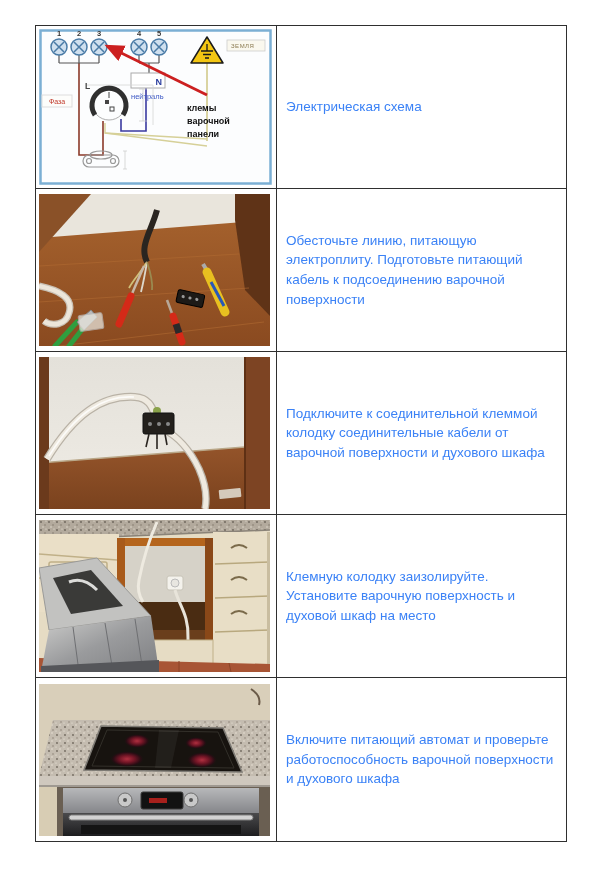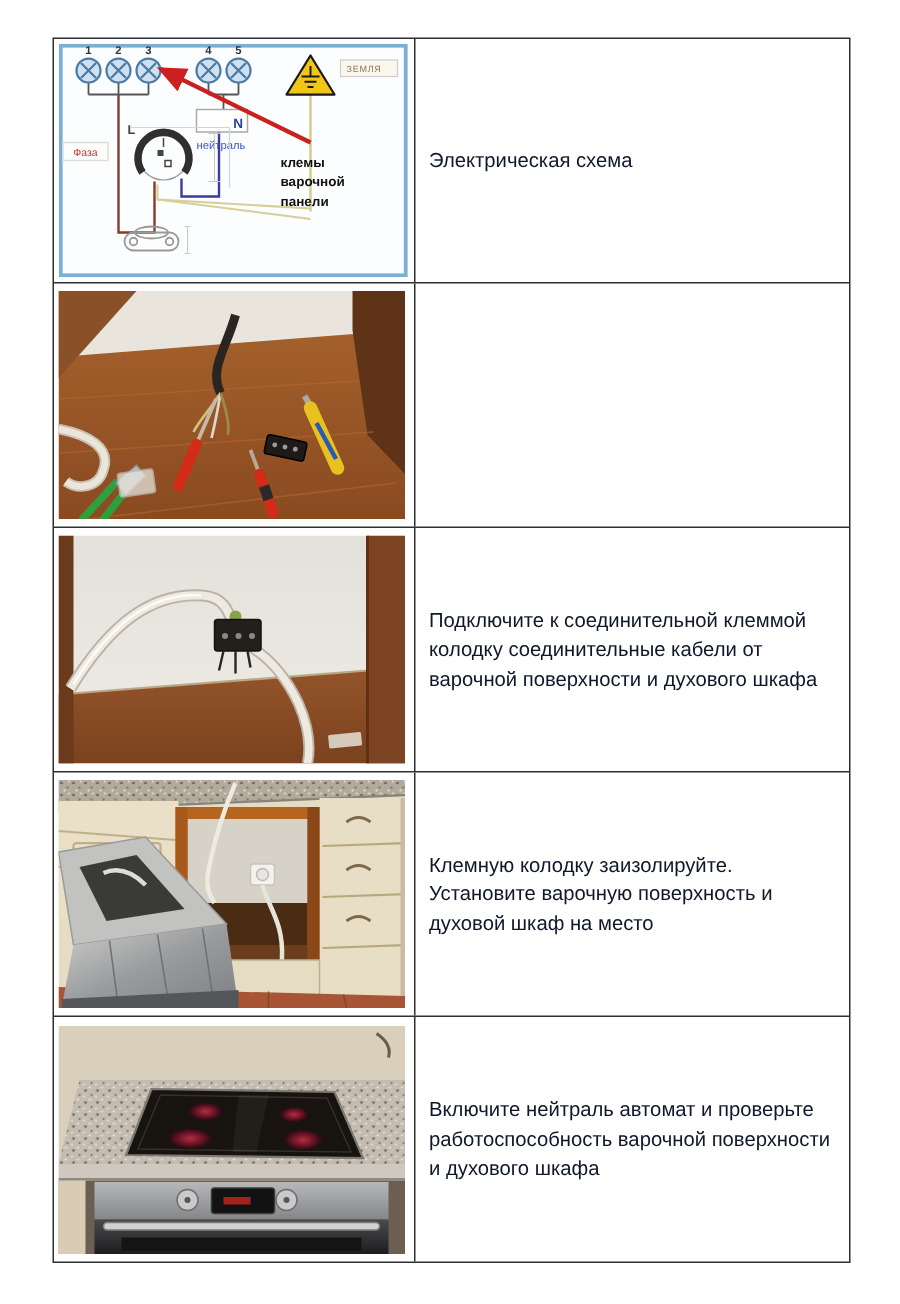--- a/index.html
+++ b/index.html
@@ -4,21 +4,21 @@
 <style>
   html,body{margin:0;padding:0;background:#ffffff;}
   .page{position:relative;width:600px;height:869px;background:#ffffff;overflow:hidden;
         font-family:"Liberation Sans",sans-serif;}
   .grid{position:absolute;left:35px;top:25px;width:530px;border:1px solid #2f2f2f;}
   .row{display:flex;height:163px;border-bottom:1px solid #2f2f2f;box-sizing:border-box;}
   .row:last-child{border-bottom:none;}
   .img-cell{width:241px;min-width:241px;border-right:1px solid #2f2f2f;box-sizing:border-box;
             display:flex;align-items:center;justify-content:flex-start;padding-left:3px;}
   .text-cell{flex:1;display:flex;align-items:center;box-sizing:border-box;padding:0 12px 0 9px;}
-  .text-cell p{margin:0;font-size:13.5px;line-height:1.45;color:#0f172a;}
+  .text-cell p{margin:0;font-size:13.5px;line-height:1.45;color:#3b82f6;}
   .fig{display:block;}
 </style>
 </head>
 <body>
 
 <div class="page">
   <div class="grid">
 
     <div class="row">
       <div class="img-cell">
@@ -152,20 +152,23 @@
           </g>
           <g>
             <line x1="16" y1="152" x2="38" y2="128" stroke="#2f9e3f" stroke-width="5" stroke-linecap="round"></line>
             <line x1="30" y1="152" x2="45" y2="133" stroke="#2f9e3f" stroke-width="5" stroke-linecap="round"></line>
             <polygon points="38,128 52,116 58,123 45,136" fill="#b9b9b9" stroke="#888"></polygon>
           </g>
           <path d="M0,92 C20,96 35,104 30,119 C27,131 13,133 5,127" stroke="#c8c0b4" stroke-width="7" fill="none"></path>
           <path d="M0,92 C20,96 35,104 30,119 C27,131 13,133 5,127" stroke="#ece6da" stroke-width="4.5" fill="none"></path>
           <rect x="40" y="120" width="24" height="16" rx="2" transform="rotate(-8 52 128)" fill="#e6e4dc" opacity="0.75" stroke="#bbb"></rect>
         </svg>
+      </div>
+      <div class="text-cell">
+        <p>Обесточьте линию, питающую  электроплиту. Подготовьте питающий кабель к подсоединению варочной поверхности</p>
       </div>
     </div>
 
     <div class="row">
       <div class="img-cell">
         <svg class="fig" width="231" height="152" viewBox="0 0 231 152">
           <defs>
             <linearGradient id="wall3" x1="0" y1="0" x2="0" y2="1">
               <stop offset="0" stop-color="#e4e1da"></stop>
                 <stop offset="1" stop-color="#efece5"></stop>
@@ -346,18 +349,18 @@
             <circle cx="152" cy="116" r="2" fill="#555"></circle>
             <rect x="102" y="108" width="42" height="17" rx="2" fill="#121212" stroke="#3a3a3a"></rect>
             <rect x="110" y="114" width="18" height="5" fill="#c2231f" opacity="0.85"></rect>
             <rect x="24" y="129" width="196" height="23" fill="url(#door5)"></rect>
             <rect x="30" y="131" width="184" height="5" rx="2.5" fill="#d2d2d2" stroke="#7e7e7e"></rect>
             <rect x="42" y="141" width="160" height="9" fill="#141414"></rect>
           </g>
         </svg>
       </div>
       <div class="text-cell">
-        <p>Включите нейтраль автомат и проверьте работоспособность варочной поверхности и духового шкафа</p>
+        <p>Включите питающий автомат и проверьте работоспособность варочной поверхности и духового шкафа</p>
       </div>
     </div>
 
   </div>
 </div>
 
 </body></html>

